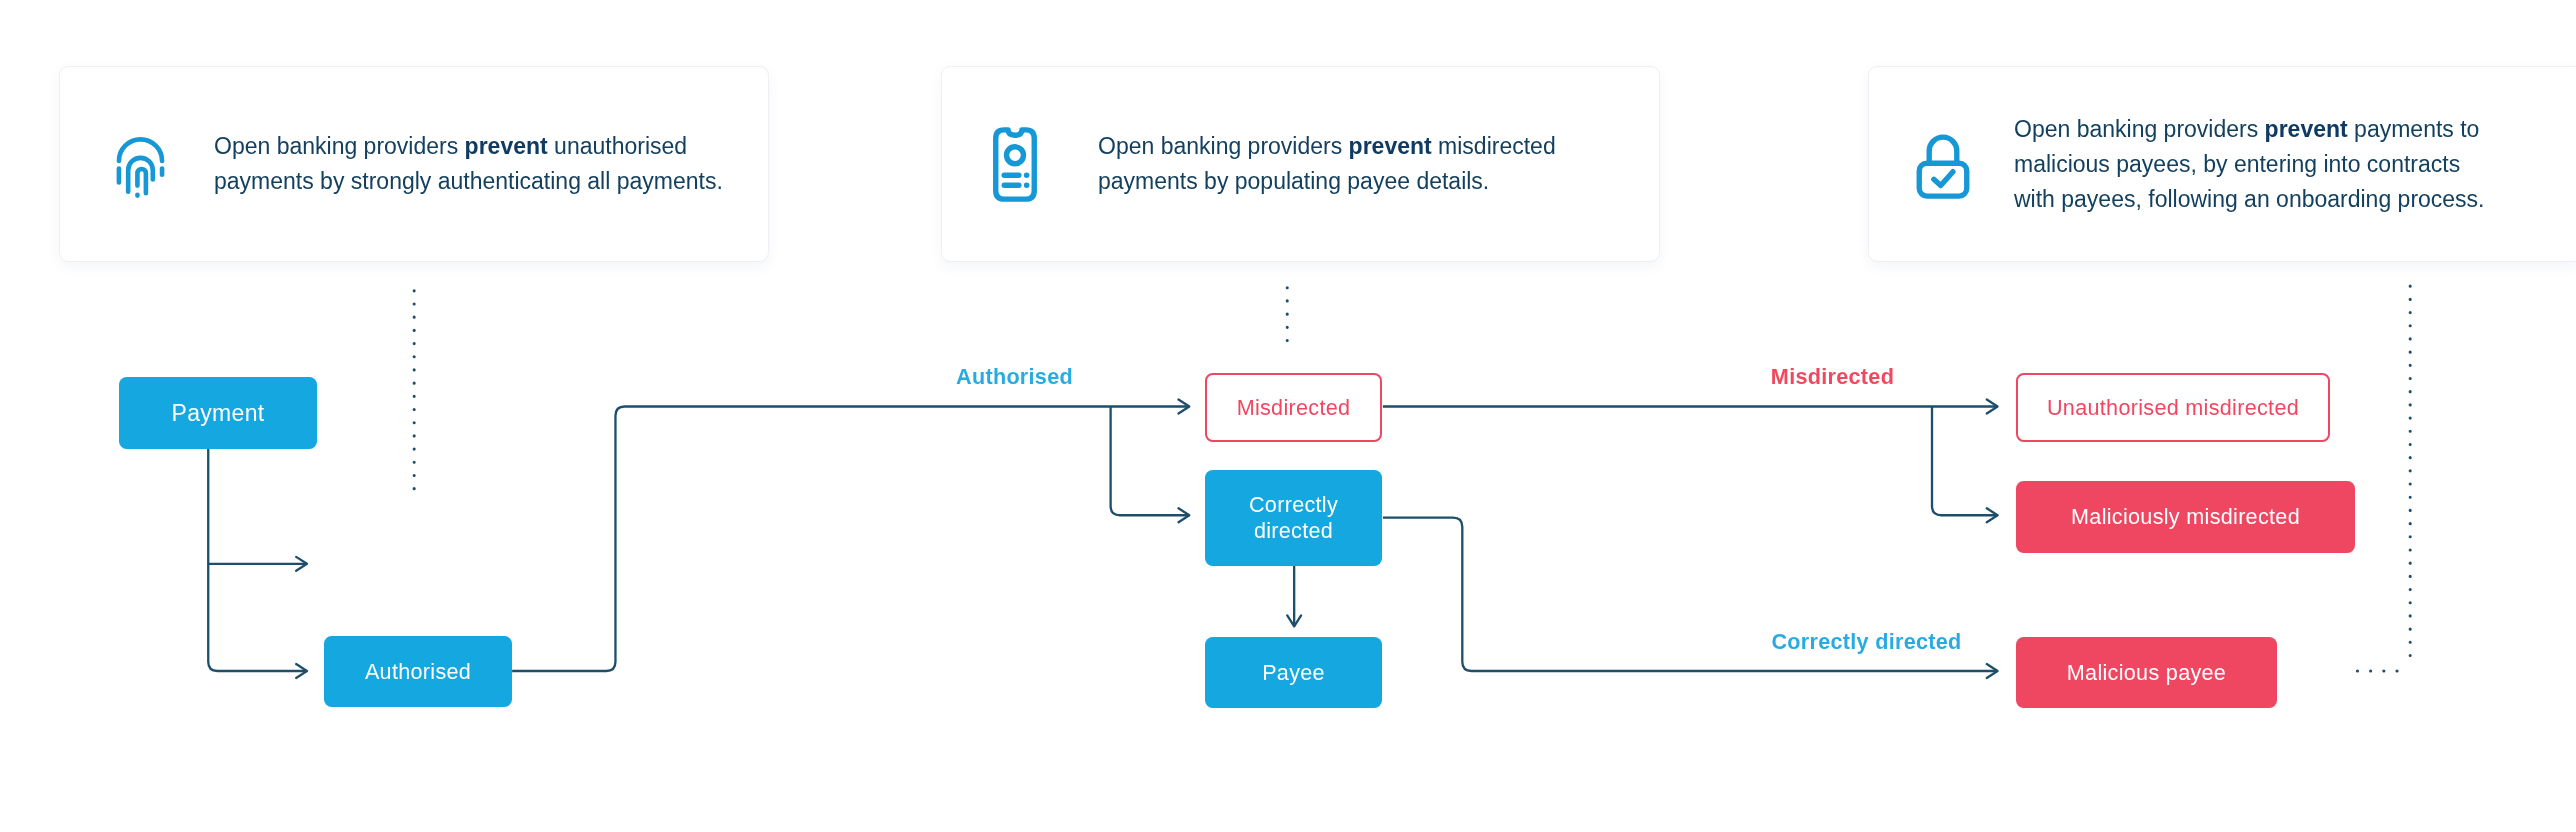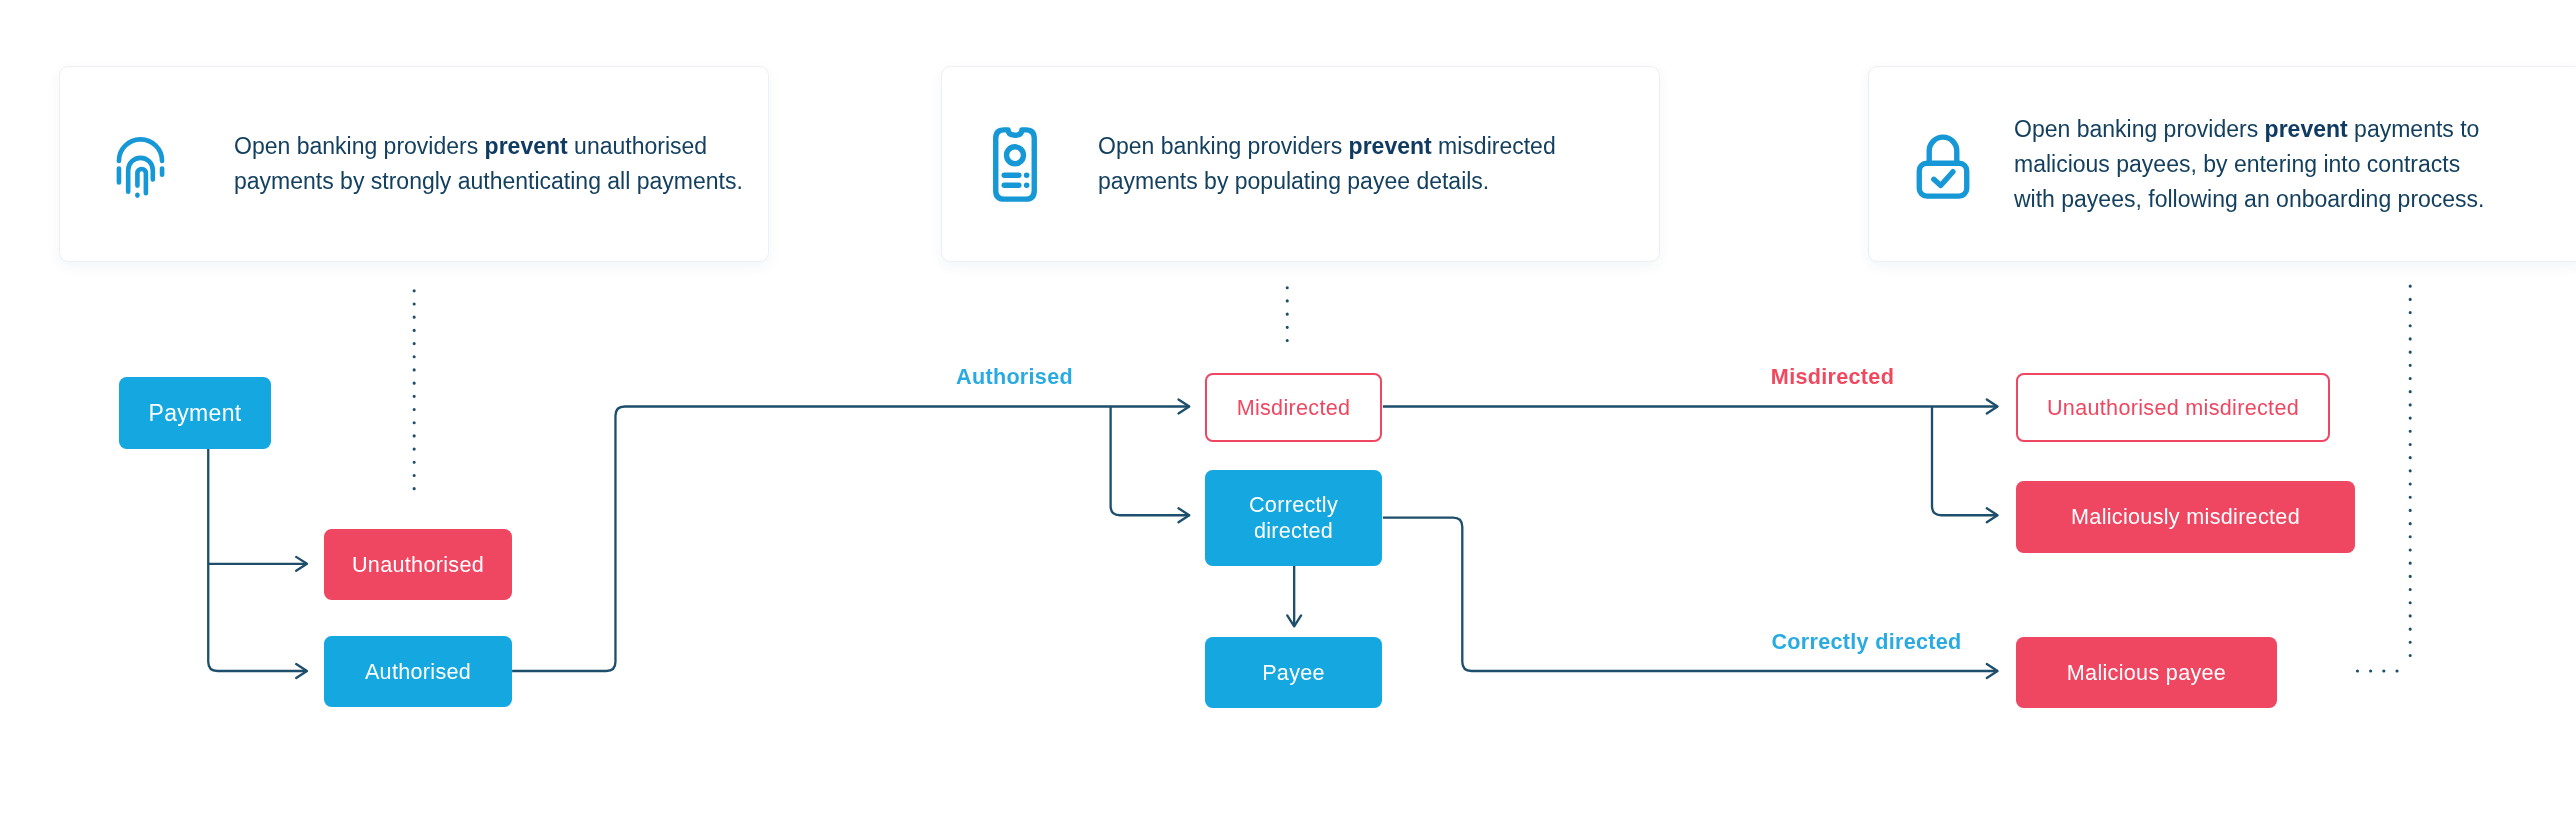--- a/index.html
+++ b/index.html
@@ -62,21 +62,21 @@
     <path class="wire" d="M1793,671 L1884,671 Q1896,671 1896,683 L1896,858 Q1896,870 1908,870 L2590,870" marker-end="url(#arrow)"></path>
 
     <path class="wire" d="M1678,733 L1678,812" marker-end="url(#arrow)"></path>
 
     <path class="dotted" d="M537,377 L537,648"></path>
     <path class="dotted" d="M1669,373 L1669,453"></path>
     <path class="dotted" d="M3125,371 L3125,853"></path>
     <path class="dotted" d="M3108,870 L3040,870"></path>
   </svg>
 
-  <div class="card" style="left:59px;width:710px;gap:20px;">
+  <div class="card" style="left:59px;width:710px;">
     <span class="icon-wrap" style="margin-left:52px;">
       <svg width="57" height="68" viewBox="0 0 74 88">
         <path class="icon-stroke" stroke-width="6" d="M9,40 A28,28 0 0 1 65,40"></path>
         <path class="icon-stroke" stroke-width="6" d="M9,50 L9,68"></path>
         <path class="icon-stroke" stroke-width="6" d="M65,50 L65,58"></path>
         <path class="icon-stroke" stroke-width="6" d="M21,80 L21,52 A16,16 0 0 1 53,52 L53,64"></path>
         <path class="icon-stroke" stroke-width="6" d="M33,72 L33,56 A5.5,5.5 0 0 1 44,56 L44,82"></path>
         <path class="icon-stroke" stroke-width="6" d="M33,84 L33,85"></path>
       </svg>
     </span>
@@ -105,23 +105,22 @@
         <path class="icon-stroke" stroke-width="7" d="M22,46 L22,30 A18,18 0 0 1 58,30 L58,46"></path>
         <rect class="icon-stroke" stroke-width="7" x="9" y="46" width="62" height="43" rx="10"></rect>
         <path class="icon-stroke" stroke-width="7" d="M28,67 L37,75 L53,57"></path>
       </svg>
     </span>
     <div class="card-text" style="margin-left:40px;"><span>Open banking providers </span><b>prevent</b><span> payments to
 malicious payees, by entering into contracts
 with payees, following an onboarding process.</span></div>
   </div>
 
-  <div class="node blue" style="left:119px;top:377px;width:152px;height:72px;font-size:23px;">Payment</div>
+  <div class="node blue" style="left:119px;top:377px;width:198px;height:72px;font-size:23px;">Payment</div>
 
-  <div class="node pink" style="left:324px;top:529px;width:188px;height:71px;">Unauthorised</div>
 
   <div class="node blue" style="left:324px;top:636px;width:188px;height:71px;">Authorised</div>
 
   <div class="node outline" style="left:1205px;top:373px;width:177px;height:69px;">Misdirected</div>
 
   <div class="node blue" style="left:1205px;top:470px;width:177px;height:96px;padding:0 23px;">Correctly directed</div>
 
   <div class="node blue" style="left:1205px;top:637px;width:177px;height:71px;text-align:center;">Payee</div>
 
   <div class="node outline" style="left:2016px;top:373px;width:314px;height:69px;">Unauthorised misdirected</div>

